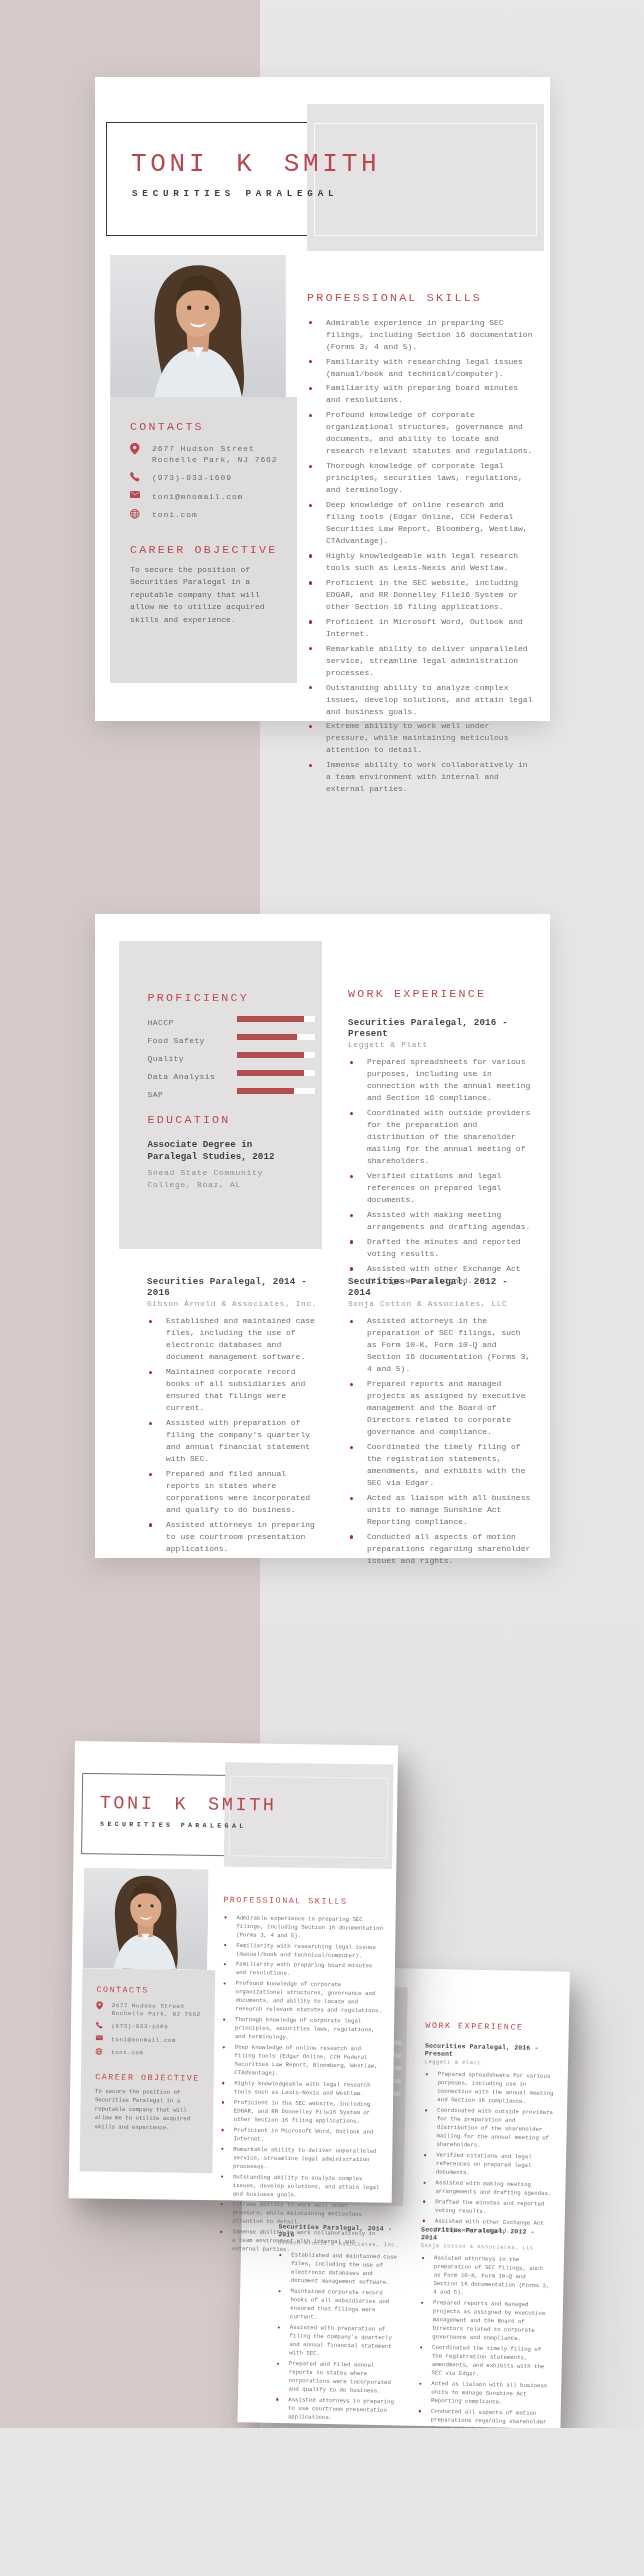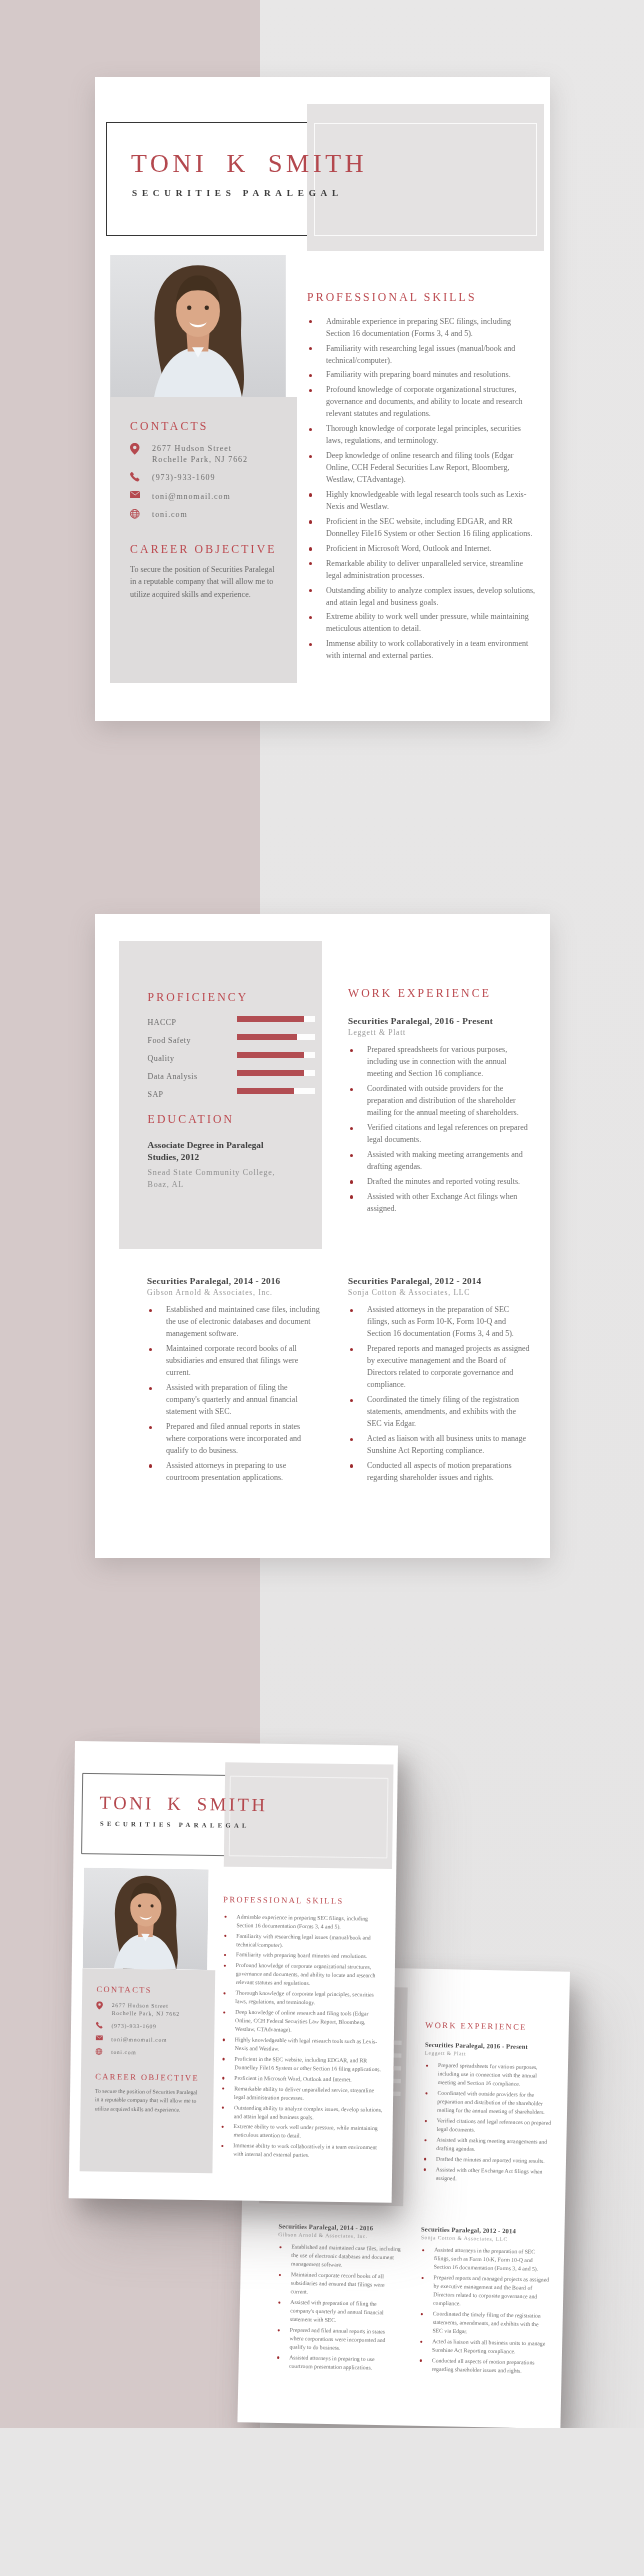--- a/index.html
+++ b/index.html
@@ -1,17 +1,17 @@
 <!DOCTYPE html>
 <html style="font-size:11.7px"><head>
 <meta charset="utf-8">
 <style>
   html,body{margin:0;padding:0;background:#e7e6e6;}
   .stage{position:relative;width:644px;height:2428px;overflow:hidden;
-         font-family:Liberation Serif, serif;}
+         font-family:Liberation Mono, monospace;}
   .bg-band{position:absolute;top:0;height:100%;}
   .bg-pink{left:0;width:260px;background:#d5c9c9;}
   .bg-gray{left:260px;width:384px;background:linear-gradient(180deg,#e8e7e7,#e5e4e4);}
 
   
   .resume-page{position:absolute;width:455px;height:644px;background:#fff;
                box-shadow:0 8.8px 23.4px rgba(120,110,110,.28);}
   .page1{left:95px;top:77px;}
   .page2{left:95px;top:914px;}
 

